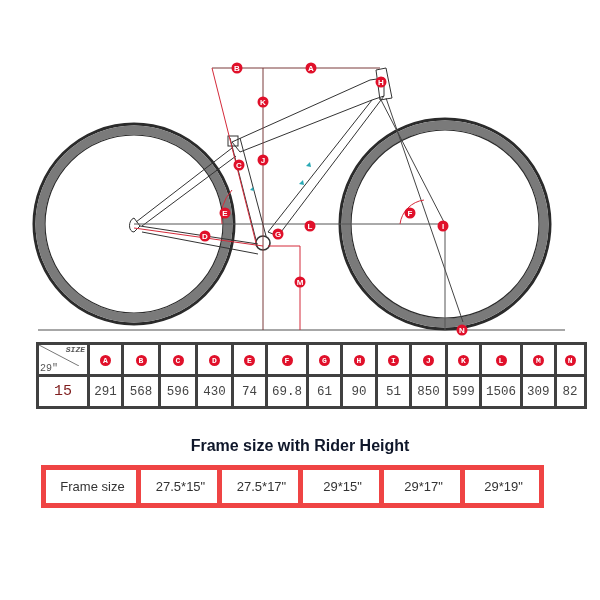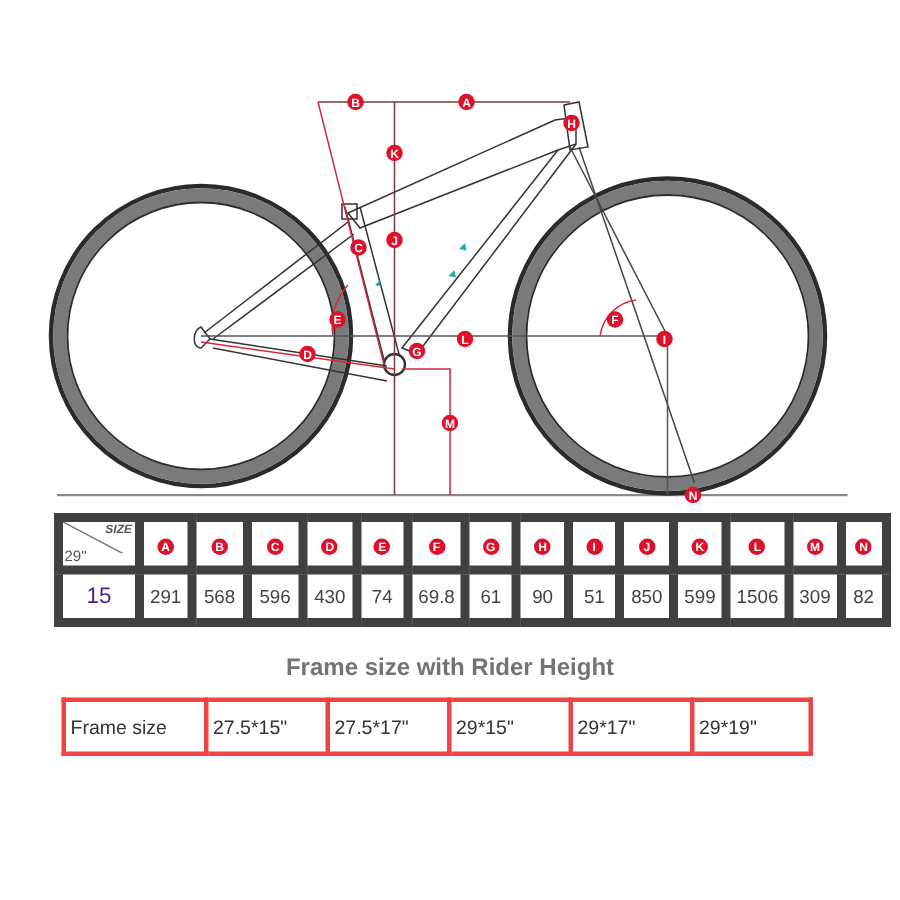--- a/index.html
+++ b/index.html
@@ -1,28 +1,28 @@
 <!DOCTYPE html>
 <html><head>
   <meta charset="utf-8">
   <style>
     html, body { margin: 0; padding: 0; background: #ffffff; }
     body { width: 600px; height: 600px; position: relative; overflow: hidden; font-family: "Liberation Sans", sans-serif; }
     #diagram { position: absolute; left: 0; top: 0; width: 600px; height: 340px; }
     .geo-table { position: absolute; left: 36px; top: 342px; border-collapse: collapse; table-layout: fixed; }
-    .geo-table td, .geo-table th { border: 6px solid #404040; height: 21px; padding: 4px; text-align: center; font-size: 12.5px; color: #444; font-weight: normal; }
-    .geo-table .rowlabel { font-size: 15px; color: #4c1d95; }
+    .geo-table td, .geo-table th { border: 3px solid #404040; height: 21px; padding: 4px; text-align: center; font-size: 12.5px; color: #444; font-weight: normal; font-family: Liberation Mono, monospace; }
+    .geo-table .rowlabel { font-size: 15px; color: #7f1d1d; }
     .geo-table th.corner { position: relative; width: 40px; }
     .corner-size { position: absolute; right: 2px; top: 0px; font-size: 8px; font-style: italic; font-weight: bold; color: #555; }
     .corner-wheel { position: absolute; left: 1px; bottom: 0px; font-size: 10px; color: #555; }
     .corner svg { position: absolute; left: 0; top: 0; }
     .badge { display: inline-block; width: 11px; height: 11px; border-radius: 50%; background: #e0102a; color: #fff; font-size: 8px; font-weight: bold; line-height: 11px; text-align: center; }
-    .title2 { position: absolute; left: 0; width: 600px; top: 437px; text-align: center; font-size: 16px; font-weight: bold; color: #737373; }
+    .title2 { position: absolute; left: 0; width: 600px; top: 437px; text-align: center; font-size: 16px; font-weight: bold; color: #0f172a; }
     .rider-table { position: absolute; left: 41px; top: 465px; border-collapse: collapse; table-layout: fixed; }
-    .rider-table td { border: 3px solid #ef4444; height: 33px; padding: 0 0 0 3px; font-size: 13px; color: #333; text-align: left; }
+    .rider-table td { border: 5px solid #ef4444; height: 33px; padding: 0 0 0 3px; font-size: 13px; color: #333; text-align: center; }
   </style>
 </head>
 <body>
 
 <svg id="diagram" viewBox="0 0 600 340" xmlns="http://www.w3.org/2000/svg">
 
   <line x1="38" y1="330" x2="565" y2="330" stroke="#8a8a8a" stroke-width="1.5"></line>
 
   <g>
     <circle cx="134" cy="224" r="100" fill="none" stroke="#2b2b2b" stroke-width="3"></circle>

